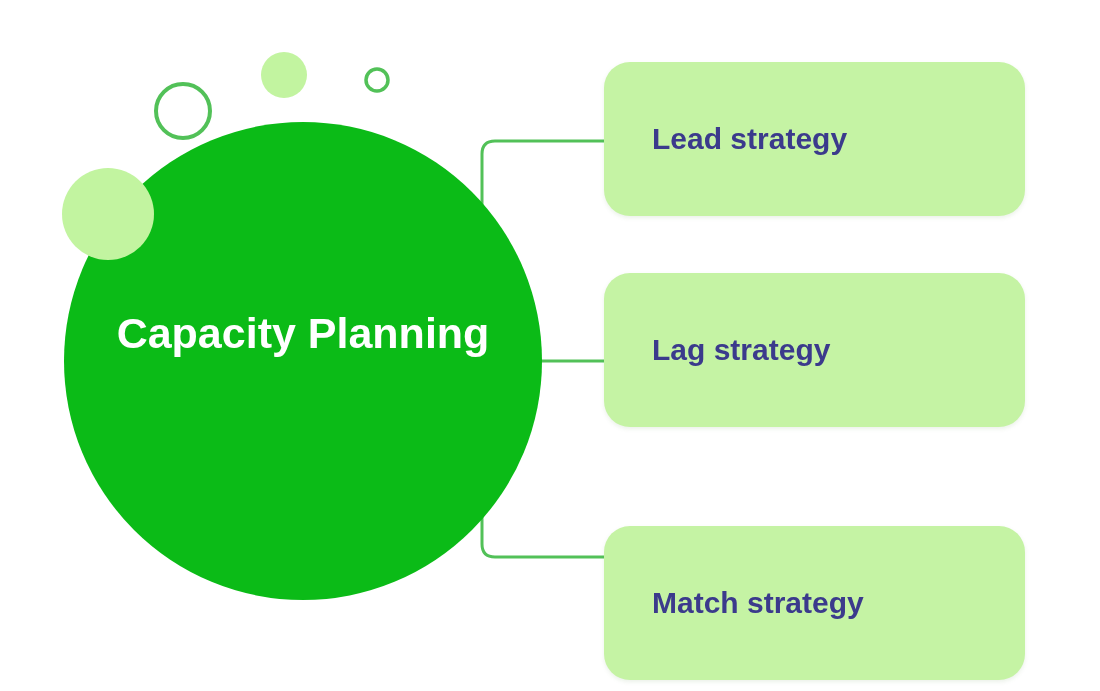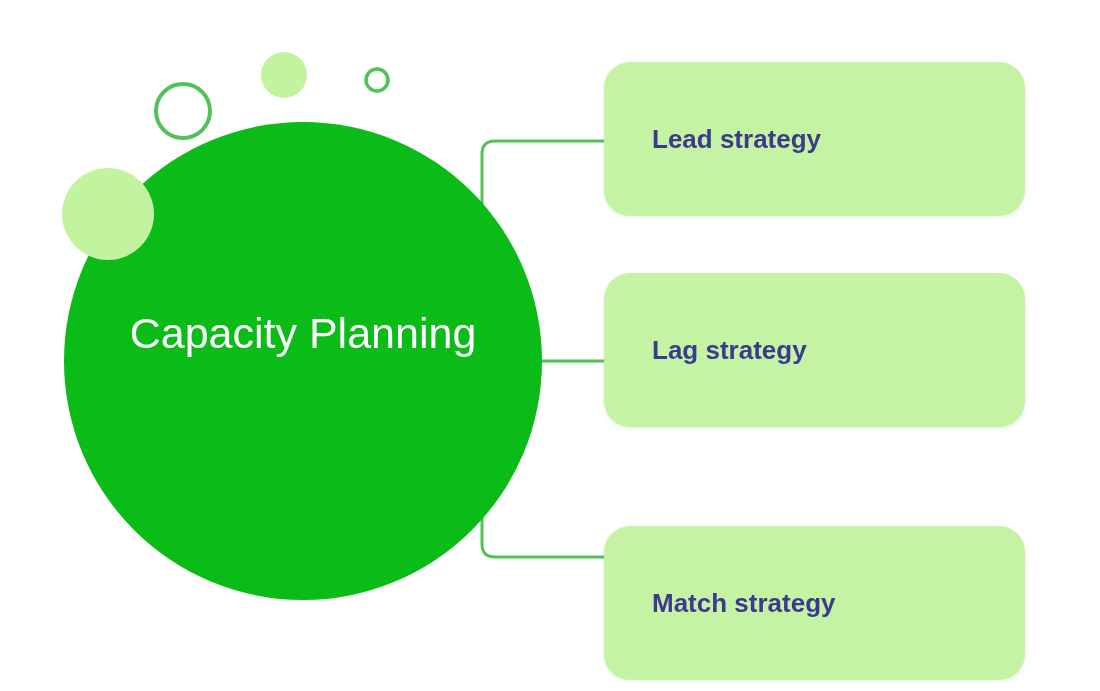--- a/index.html
+++ b/index.html
@@ -23,21 +23,21 @@
     height: 691px;
   }
   .circle-title {
     position: absolute;
     left: 63px;
     top: 303px;
     width: 480px;
     text-align: center;
     color: #ffffff;
     font-size: 43px;
-    font-weight: 400;
+    font-weight: 700;
     letter-spacing: 0px;
   }
   .circle-title .title-line {
     line-height: 61px;
     white-space: nowrap;
   }
   .strategy-card {
     position: absolute;
     left: 604px;
     width: 421px;
@@ -48,21 +48,21 @@
     align-items: center;
     padding-left: 48px;
     box-sizing: border-box;
     box-shadow: 0 2px 4px rgba(90, 140, 70, 0.12);
   }
   .strategy-card.card-0 { top: 62px; }
   .strategy-card.card-1 { top: 273px; }
   .strategy-card.card-2 { top: 486px; margin-top: 40px; }
   .strategy-card .card-label {
     color: #3b3a8c;
-    font-size: 26px;
+    font-size: 30px;
     font-weight: 700;
     white-space: nowrap;
   }
 </style>
 </head>
 <body>
 
 <div class="canvas">
 
   <svg class="shapes-layer" width="1100" height="691" viewBox="0 0 1100 691" xmlns="http://www.w3.org/2000/svg">

